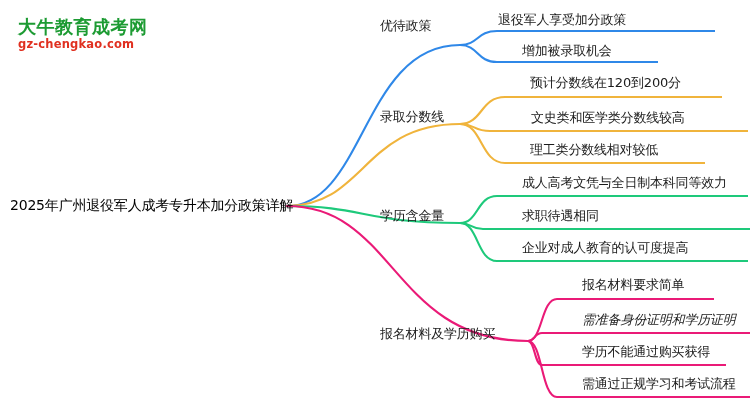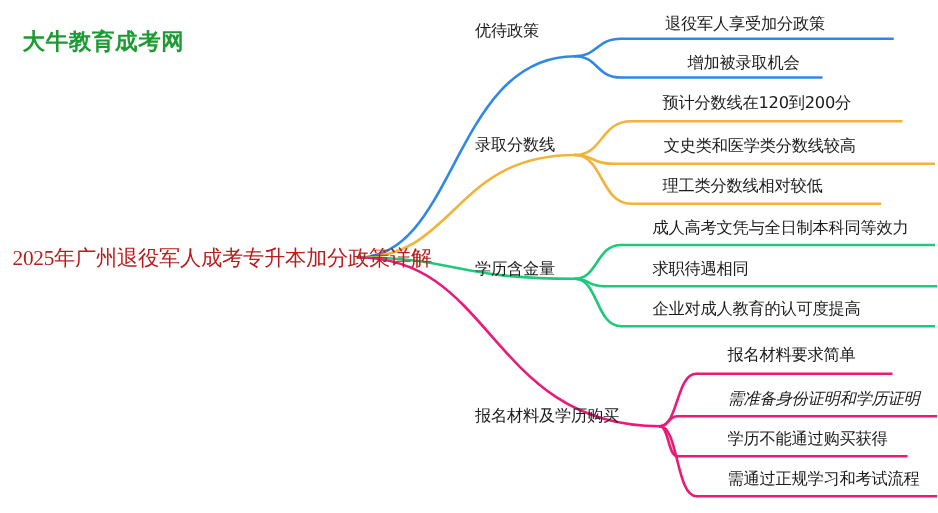--- a/index.html
+++ b/index.html
@@ -74,44 +74,44 @@
     stroke-linecap: butt;
   }
 
   .node-label {
     position: absolute;
     color: #1b1b1b;
     white-space: nowrap;
     line-height: 1;
   }
   #root-label {
-    font-size: 17px;
-    color: #b91c1c;
+    font-size: 14px;
+    color: #000000;
     letter-spacing: -0.2px;
-    font-family: Liberation Serif, serif;
   }
   .topic-label {
     font-size: 13px;
     color: #1b1b1b;
     letter-spacing: -0.2px;
   }
   .leaf-label {
     font-size: 13px;
     color: #1b1b1b;
     letter-spacing: -0.2px;
   }
 </style>
 </head>
 <body>
 
 <div id="page">
 
   <div id="logo">
     <div id="logo-text-wrap">
       <div id="logo-title">大牛教育成考网</div>
+      <div id="logo-sub">gz-chengkao.com</div>
     </div>
   </div>
 
   <svg id="map-svg" viewBox="0 0 750 410">
     <g id="svg-paths">
         <path d="M 287 206 C 364.85 206, 362.6875 45, 460 45" stroke="#2f88e8" class="branch-path"></path>
         <path d="M 460 45 C 478.5 45, 476.65 31, 497 31" stroke="#2f88e8" class="branch-path"></path>
         <line x1="497" y1="31" x2="715" y2="31" stroke="#2f88e8" class="leaf-underline"></line>
         <path d="M 460 45 C 478.5 45, 476.65 62, 497 62" stroke="#2f88e8" class="branch-path"></path>
         <line x1="497" y1="62" x2="658" y2="62" stroke="#2f88e8" class="leaf-underline"></line>
@@ -136,22 +136,22 @@
         <line x1="542" y1="333" x2="750" y2="333" stroke="#ea1a77" class="leaf-underline"></line>
         <path d="M 528 341 C 535 341, 534.3 365, 542 365" stroke="#ea1a77" class="branch-path"></path>
         <line x1="542" y1="365" x2="726" y2="365" stroke="#ea1a77" class="leaf-underline"></line>
         <path d="M 528 341 C 542.5 341, 541.05 397, 557 397" stroke="#ea1a77" class="branch-path"></path>
         <line x1="557" y1="397" x2="750" y2="397" stroke="#ea1a77" class="leaf-underline"></line>
       </g>
   </svg>
 
   <div id="root-label" class="node-label" style="left: 10px; top: 198px;">2025年广州退役军人成考专升本加分政策详解</div>
   <div id="labels-layer">
-      <div class="node-label leaf-label" style="left: 532px; top: 13px;">退役军人享受加分政策</div>
-      <div class="node-label leaf-label" style="left: 522px; top: 44px; margin-left: 28px;">增加被录取机会</div>
+      <div class="node-label leaf-label" style="left: 498px; top: 13px;">退役军人享受加分政策</div>
+      <div class="node-label leaf-label" style="left: 522px; top: 44px;">增加被录取机会</div>
       <div class="node-label topic-label" style="left: 380px; top: 19px;">优待政策</div>
       <div class="node-label leaf-label" style="left: 530px; top: 76px; text-align: center;">预计分数线在120到200分</div>
       <div class="node-label leaf-label" style="left: 531px; top: 111px;">文史类和医学类分数线较高</div>
       <div class="node-label leaf-label" style="left: 530px; top: 143px; text-align: right;">理工类分数线相对较低</div>
       <div class="node-label topic-label" style="left: 380px; top: 110px;">录取分数线</div>
       <div class="node-label leaf-label" style="left: 522px; top: 176px;">成人高考文凭与全日制本科同等效力</div>
       <div class="node-label leaf-label" style="left: 522px; top: 209px;">求职待遇相同</div>
       <div class="node-label leaf-label" style="left: 522px; top: 241px;">企业对成人教育的认可度提高</div>
       <div class="node-label topic-label" style="left: 380px; top: 209px;">学历含金量</div>
       <div class="node-label leaf-label" style="left: 582px; top: 278px;">报名材料要求简单</div>

